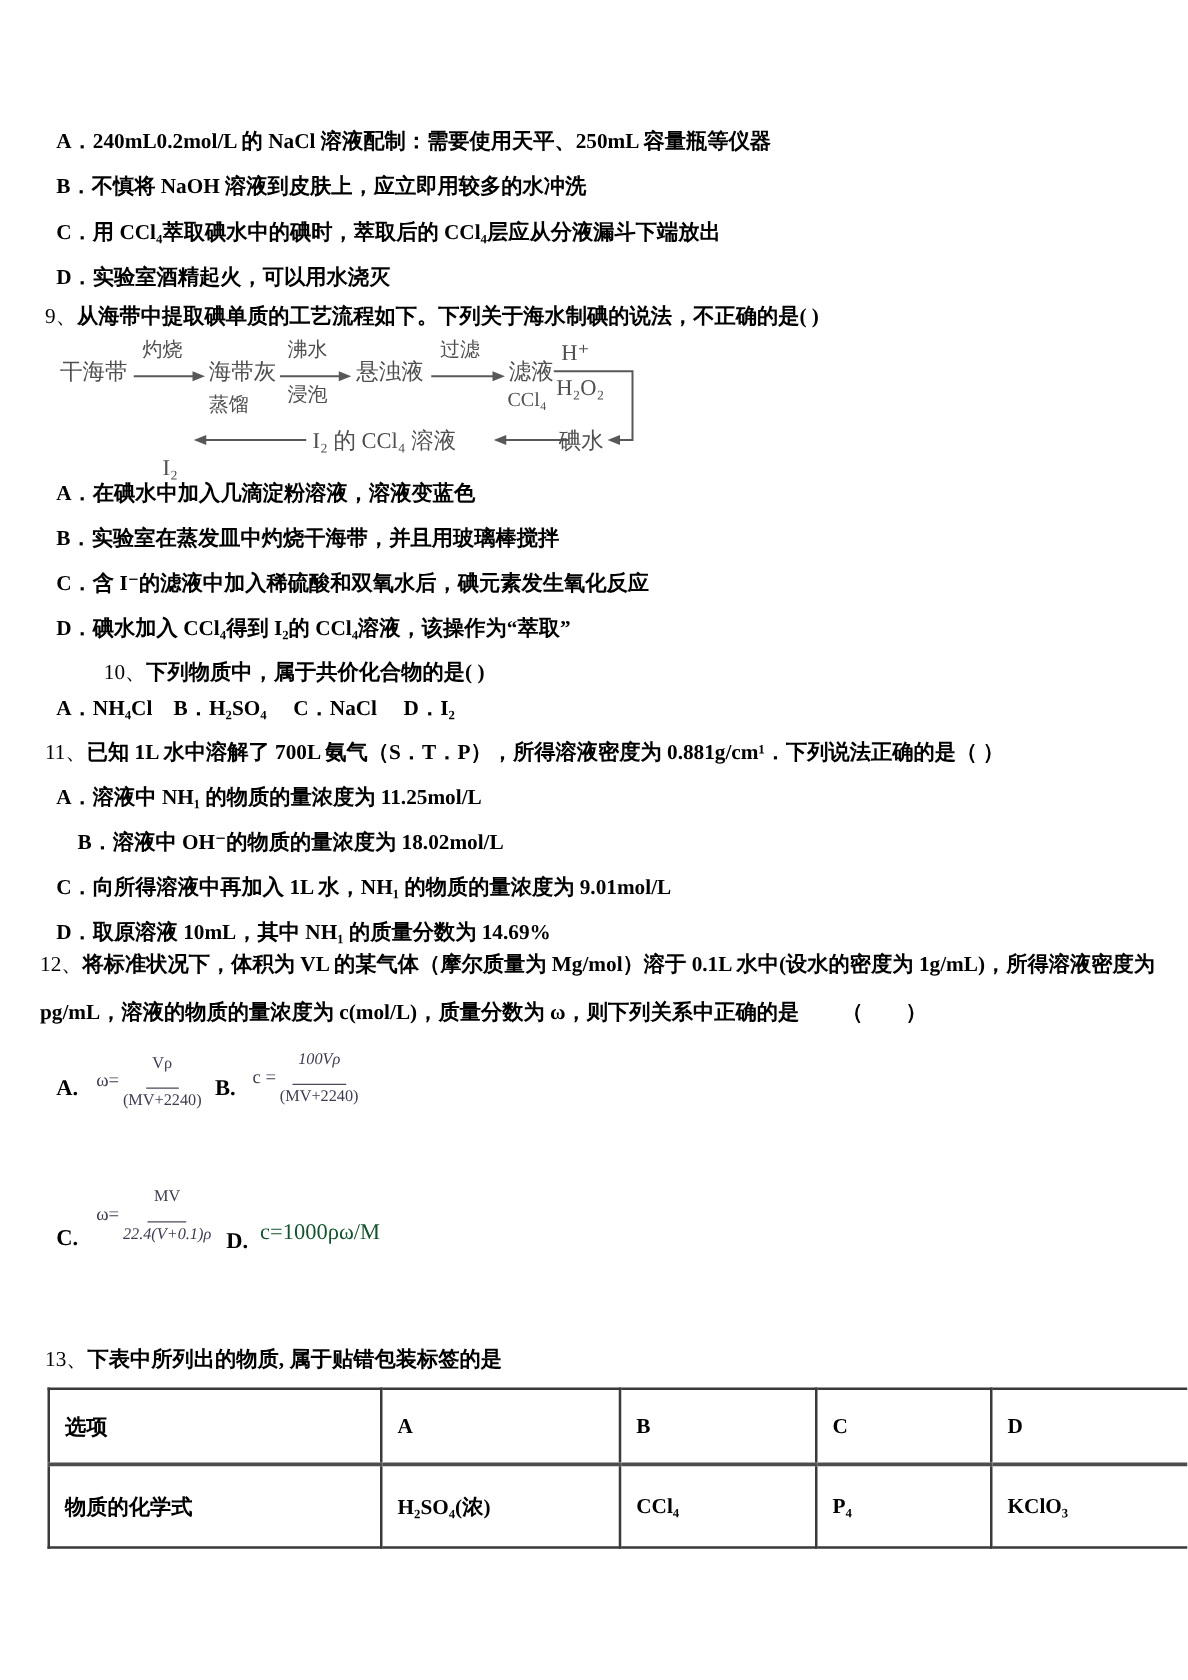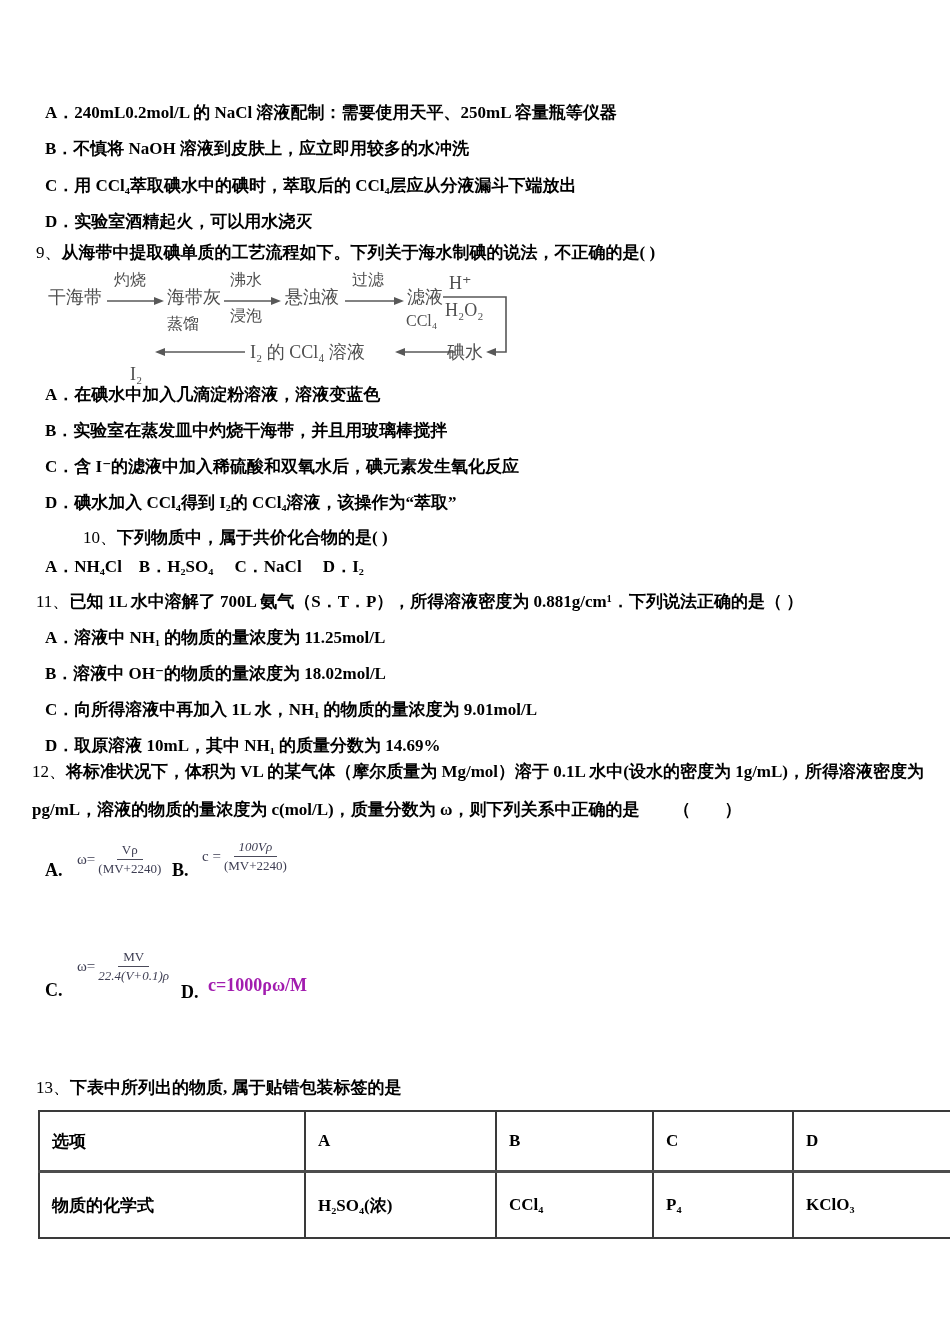--- a/index.html
+++ b/index.html
@@ -12,24 +12,24 @@
   .stemtext{font-weight:bold;font-family:Liberation Serif, serif;}
   
   .flow{position:absolute;left:46px;top:268px;width:480px;height:108px;color:#4f4f4f;}
   .flow .fnode{position:absolute;font-size:18px;white-space:nowrap;font-weight:normal;}
   .flow .flabel{position:absolute;font-size:16px;white-space:nowrap;font-weight:normal;}
   .flow svg{position:absolute;left:0;top:0;}
   
   .flabelopt{position:absolute;font-size:18px;font-weight:bold;}
   .formula{position:absolute;display:inline-flex;align-items:center;color:#3d3d52;font-size:15px;white-space:nowrap;}
   .frac{display:inline-flex;flex-direction:column;align-items:center;margin-left:3px;font-size:13px;line-height:1.25;}
-  .frac .num{padding:0 5px 1px 5px;border-bottom:1px solid #4a4a5a;}
+  .frac .num{padding:0 5px 12px 5px;border-bottom:1px solid #4a4a5a;}
   .frac .den{padding-top:1px;}
   .italic{font-style:italic;}
-  .dtext{position:absolute;font-size:18px;color:#a21caf;white-space:nowrap;font-weight:bold;}
+  .dtext{position:absolute;font-size:18px;color:#14532d;white-space:nowrap;font-weight:normal;}
   
   table.q13{position:absolute;left:38px;top:1110px;width:857px;border-collapse:collapse;table-layout:fixed;}
   table.q13 td{border:2px solid #3a3a3a;font-weight:bold;font-size:17px;padding:0 0 0 12px;vertical-align:middle;}
   table.q13 tr.hdr td{height:58px;border-bottom:3px solid #4d4d4d;}
   table.q13 tr.body td{height:64px;}
 </style>
 </head>
 <body>
 
 <div class="page">
@@ -84,21 +84,21 @@
 
   <div class="line" style="left:36px;top:528px;margin-left:47px;">
     <span class="qnum">10、</span><span class="stemtext">下列物质中，属于共价化合物的是( )</span>
   </div>
   <div class="line" style="left:45px;top:557px;">A．NH₄Cl　B．H₂SO₄ 　C．NaCl　 D．I₂</div>
 
   <div class="line" style="left:36px;top:592px;">
     <span class="qnum">11、</span><span class="stemtext">已知 1L 水中溶解了 700L 氨气（S．T．P），所得溶液密度为 0.881g/cm¹．下列说法正确的是（     ）</span>
   </div>
   <div class="line" style="left:45px;top:628px;">A．溶液中 NH₁ 的物质的量浓度为 11.25mol/L</div>
-  <div class="line" style="left:45px;top:664px;">B．溶液中 OH⁻的物质的量浓度为 18.02mol/L</div>
+  <div class="line" style="left:62px;top:664px;">B．溶液中 OH⁻的物质的量浓度为 18.02mol/L</div>
   <div class="line" style="left:45px;top:700px;">C．向所得溶液中再加入 1L 水，NH₁ 的物质的量浓度为 9.01mol/L</div>
   <div class="line" style="left:45px;top:736px;">D．取原溶液 10mL，其中 NH₁ 的质量分数为 14.69%</div>
 
   <div class="line" style="left:32px;top:762px;">
     <span class="qnum">12、</span><span class="stemtext">将标准状况下，体积为 VL 的某气体（摩尔质量为 Mg/mol）溶于 0.1L 水中(设水的密度为 1g/mL)，所得溶液密度为</span>
   </div>
   <div class="line" style="left:32px;top:800px;">pg/mL，溶液的物质的量浓度为 c(mol/L)，质量分数为 ω，则下列关系中正确的是　　（　　）</div>
 
   <span class="flabelopt" style="left:45px;top:860px;">A.</span>
   <span class="formula" style="left:77px;top:842px;">

